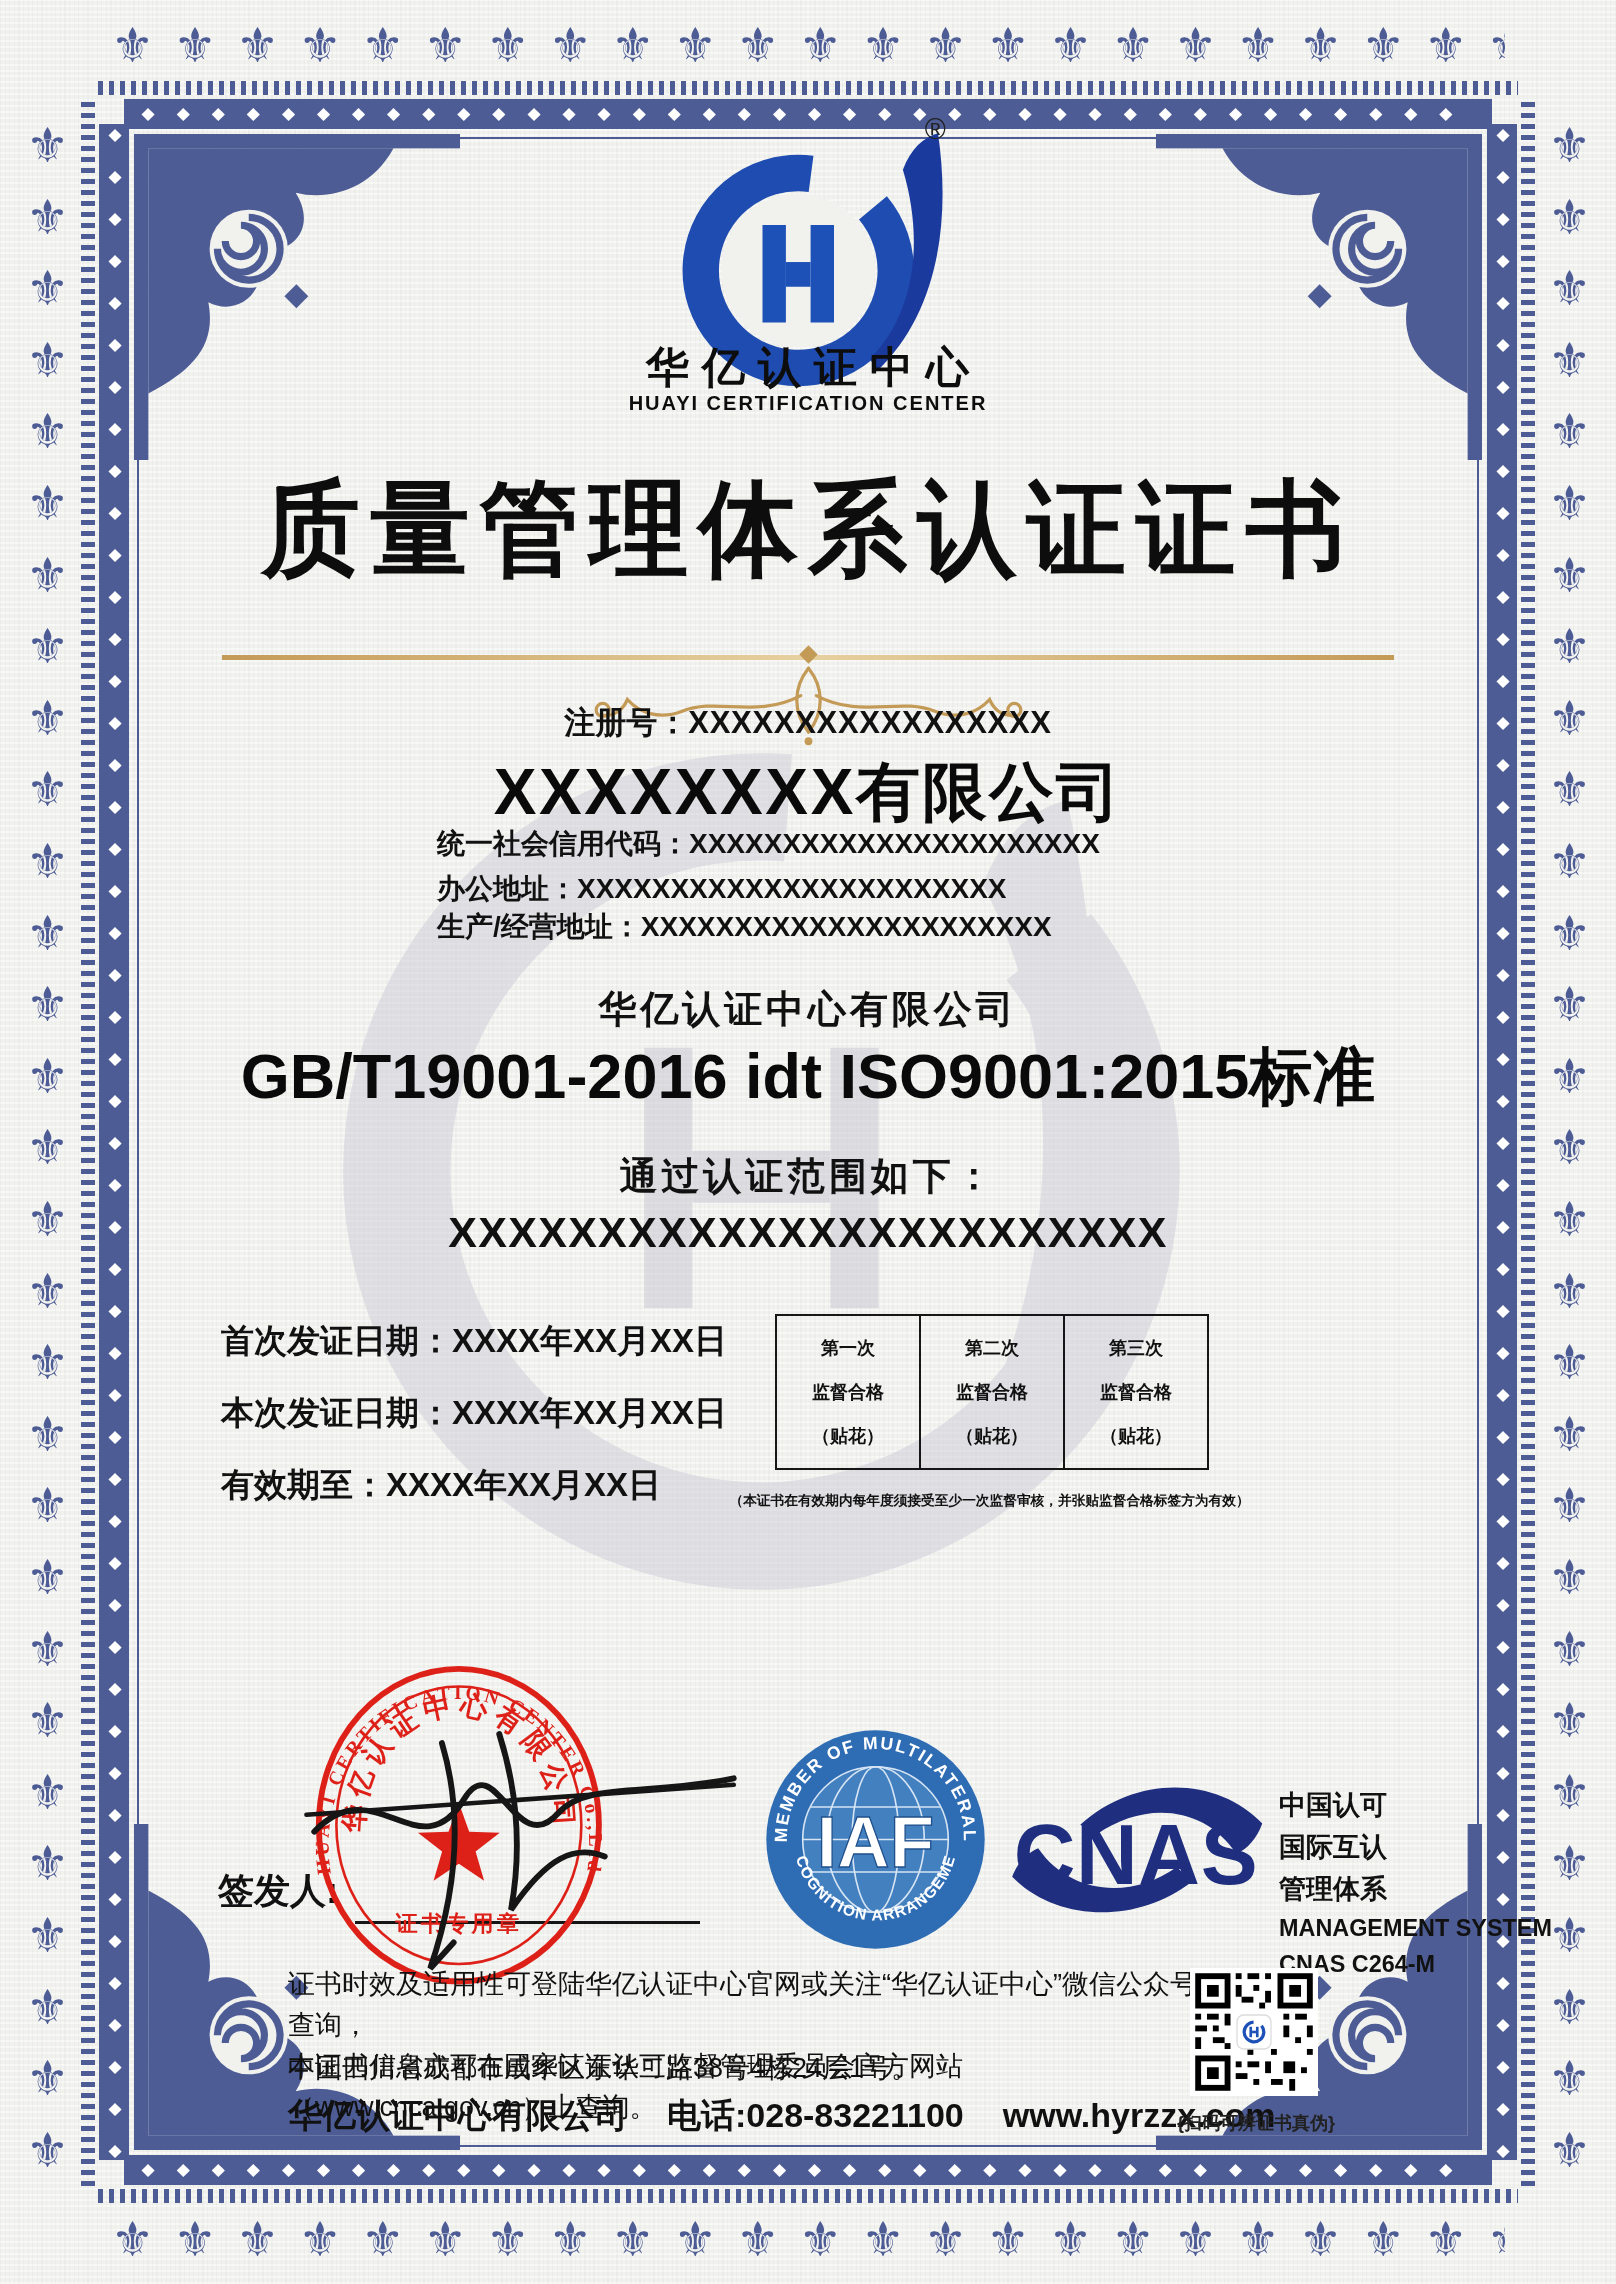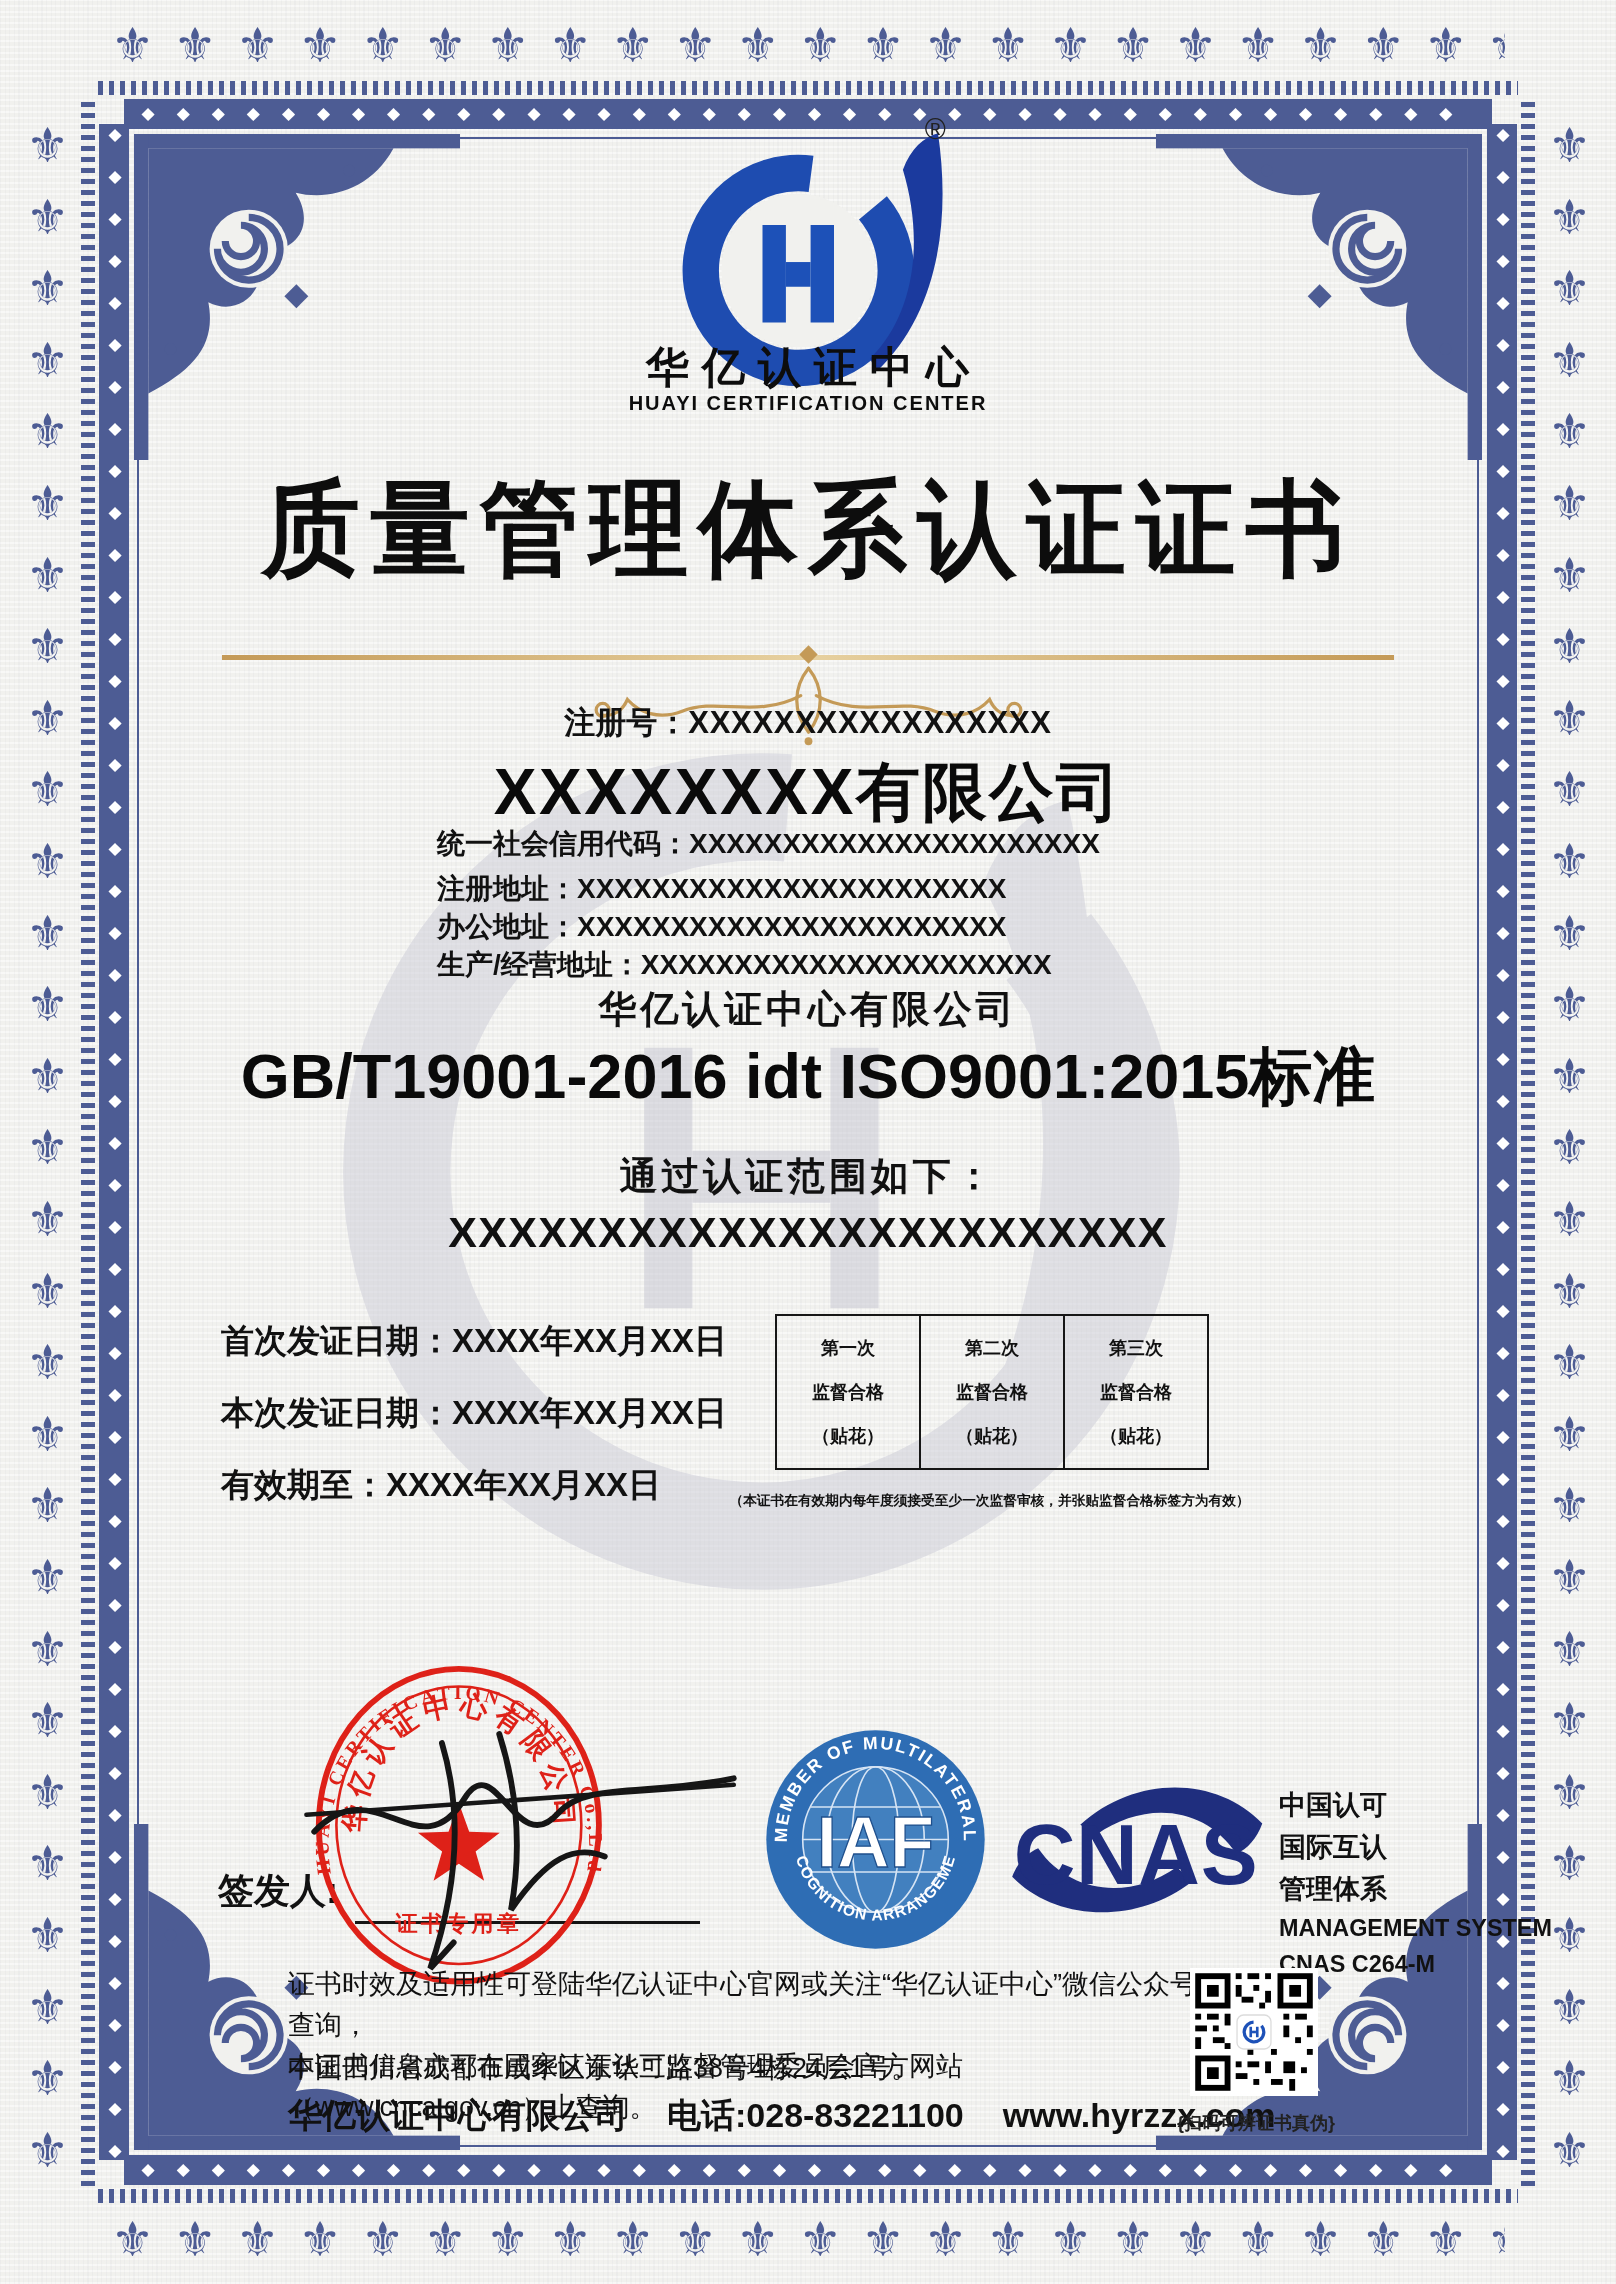--- a/index.html
+++ b/index.html
@@ -214,23 +214,20 @@
 
   <div class="reg-line">
     <span class="lbl">注册号：</span><span class="val">XXXXXXXXXXXXXXXXX</span>
   </div>
 
   <div class="company">XXXXXXXX有限公司</div>
 
   <div class="info-block">
     <div class="info-row">
       <span class="lbl">统一社会信用代码：</span><span class="val">XXXXXXXXXXXXXXXXXXXXXX</span>
-    </div>
-    <div class="info-row">
-      <span class="lbl">注册地址：</span><span class="val">XXXXXXXXXXXXXXXXXXXXXXX</span>
     </div>
     <div class="info-row">
       <span class="lbl">办公地址：</span><span class="val">XXXXXXXXXXXXXXXXXXXXXXX</span>
     </div>
     <div class="info-row">
       <span class="lbl">生产/经营地址：</span><span class="val">XXXXXXXXXXXXXXXXXXXXXX</span>
     </div>
   </div>
 
   <div class="conform">华亿认证中心有限公司</div>

